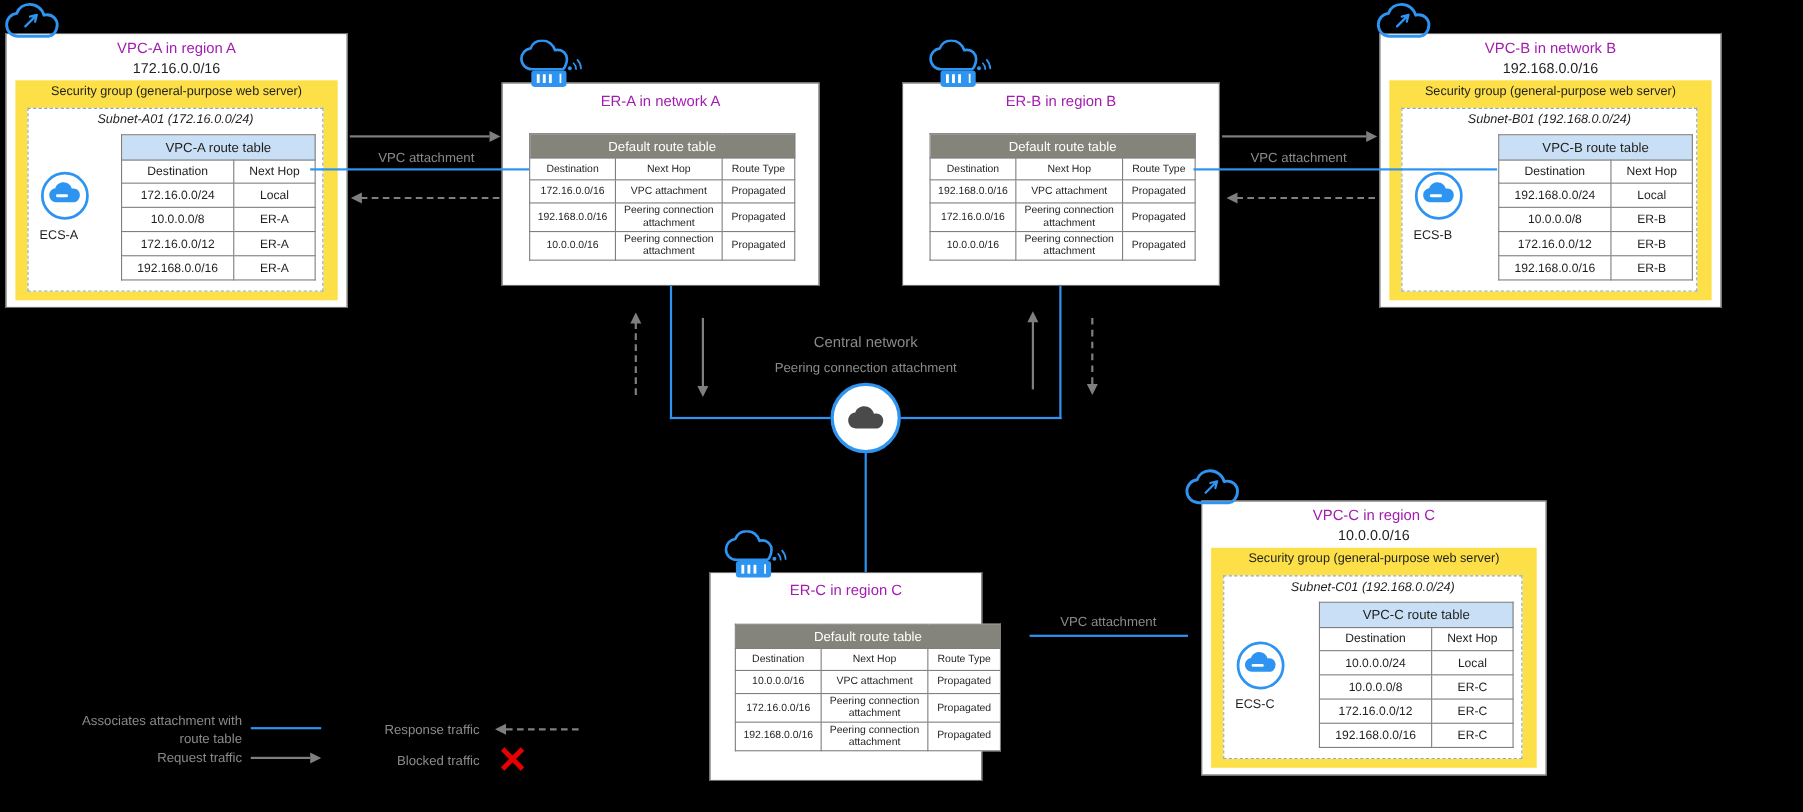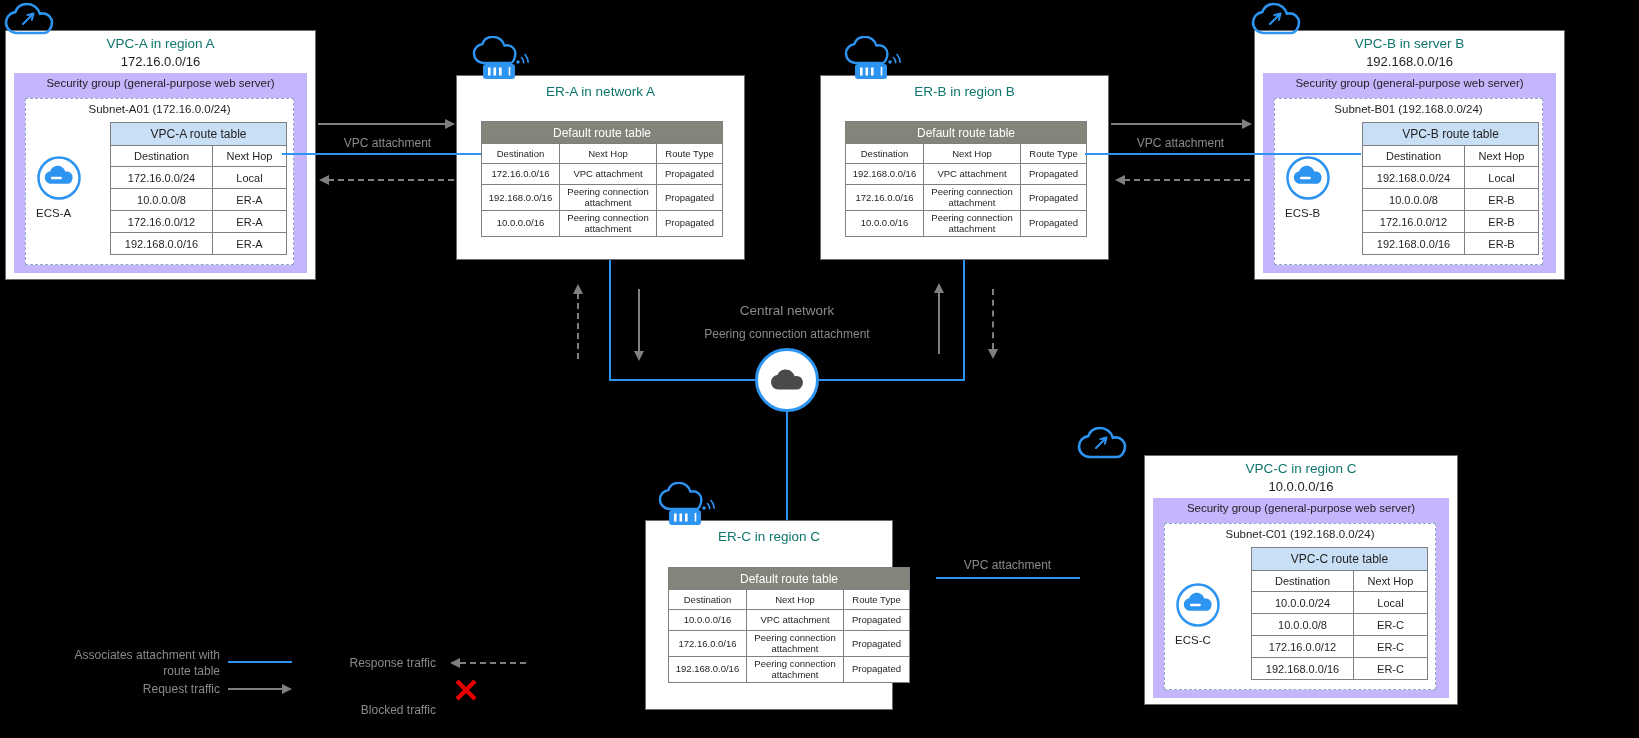--- a/index.html
+++ b/index.html
@@ -2,28 +2,28 @@
 <html><head>
 <meta charset="utf-8">
 <style>
   * { margin:0; padding:0; box-sizing:border-box; }
   html,body { background:#000; }
   .canvas { position:relative; width:1639px; height:738px; background:#000;
             font-family:"Liberation Sans","DejaVu Sans",sans-serif; overflow:hidden; }
   .abs { position:absolute; }
 
   .box { position:absolute; background:#fff; border:1px solid #6b6b6b; }
-  .box-title { position:absolute; left:0; right:0; top:5px; text-align:center; font-size:13.5px; color:#0f766e; }
+  .box-title { position:absolute; left:0; right:0; top:5px; text-align:center; font-size:13.5px; color:#a21caf; }
   .box-subtitle { position:absolute; left:0; right:0; top:23px; text-align:center; font-size:13px; color:#1f1f1f; }
   .er-title { top:8px; }
 
-  .sg { position:absolute; background:#c4b5fd; }
+  .sg { position:absolute; background:#fde047; }
   .sg-label { text-align:center; font-size:11.5px; color:#1f1f1f; padding-top:4px; }
   .subnet { position:absolute; background:#fff; border:1px dashed #90aac6; }
-  .subnet-label { text-align:center; font-size:11.5px; color:#1f1f1f; padding-top:4px; }
+  .subnet-label { text-align:center; font-size:11.5px; color:#1f1f1f; padding-top:4px;font-style:italic; }
 
   .ecs { position:absolute; width:62px; text-align:left; }
   .ecs-label { font-size:11.5px; color:#1f1f1f; margin-top:2px; }
 
   table.rt { position:absolute; border-collapse:collapse; table-layout:fixed; background:#fff; }
   .rt th, .rt td { border:1px solid #7f7f7f; text-align:center; vertical-align:middle;
                    color:#1f1f1f; font-weight:400; }
   .vpc-rt { width:176px; }
   .vpc-rt th.rt-title { background:#c9dff5; font-size:12px; height:23px; }
   .vpc-rt .rt-cols th { font-size:11px; height:21px; }
@@ -205,21 +205,21 @@
           <tr>
             <td>10.0.0.0/16</td>
             <td>Peering connection attachment</td>
             <td>Propagated</td>
           </tr>
         </tbody>
     </table>
   </div>
 
   <div class="box" style="left:1254px;top:30px;width:311px;height:250px">
-    <div class="box-title">VPC-B in server B</div>
+    <div class="box-title">VPC-B in network B</div>
     <div class="box-subtitle">192.168.0.0/16</div>
     <div class="sg" style="left:8px;top:42px;width:293px;height:200px">
       <div class="sg-label">Security group (general-purpose web server)</div>
       <div class="subnet" style="left:11px;top:25px;width:269px;height:167px">
         <div class="subnet-label">Subnet-B01 (192.168.0.0/24)</div>
         <div class="ecs" style="left:10px;top:56px">
           <svg width="46" height="46">
               <use href="#sym-ecs"></use>
             </svg>
           <div class="ecs-label">ECS-B</div>
@@ -292,21 +292,21 @@
           </tr>
           <tr>
             <td>192.168.0.0/16</td>
             <td>Peering connection attachment</td>
             <td>Propagated</td>
           </tr>
         </tbody>
     </table>
   </div>
 
-  <div class="box" style="left:1144px;top:455px;width:314px;height:250px">
+  <div class="box" style="left:1092px;top:455px;width:314px;height:250px">
     <div class="box-title">VPC-C in region C</div>
     <div class="box-subtitle">10.0.0.0/16</div>
     <div class="sg" style="left:8px;top:42px;width:296px;height:200px">
       <div class="sg-label">Security group (general-purpose web server)</div>
       <div class="subnet" style="left:11px;top:25px;width:272px;height:167px">
         <div class="subnet-label">Subnet-C01 (192.168.0.0/24)</div>
         <div class="ecs" style="left:10px;top:58px">
           <svg width="46" height="46">
               <use href="#sym-ecs"></use>
             </svg>
@@ -412,18 +412,18 @@
   <div class="hblue" style="left:228px;top:661px;width:64px"></div>
 
   <div class="legend-text" style="left:68px;top:682px;width:152px">Request traffic</div>
   <div class="hline" style="left:228px;top:688px;width:54px"></div>
   <div class="ah ah-right" style="left:282px;top:684px"></div>
 
   <div class="legend-text" style="left:336px;top:656px;width:100px">Response traffic</div>
   <div class="ah ah-left" style="left:450px;top:658px"></div>
   <div class="hdash" style="left:460px;top:662px;width:66px"></div>
 
-  <div class="legend-text" style="left:336px;top:703px;width:100px">Blocked traffic</div>
+  <div class="legend-text" style="left:336px;top:684px;width:100px">Blocked traffic</div>
   <svg class="abs" style="left:452px;top:676px" width="28" height="28">
     <path d="M5 5 L23 23 M23 5 L5 23" stroke="#e60000" stroke-width="4.5"></path>
   </svg>
 
 </div>
 
 </body></html>

